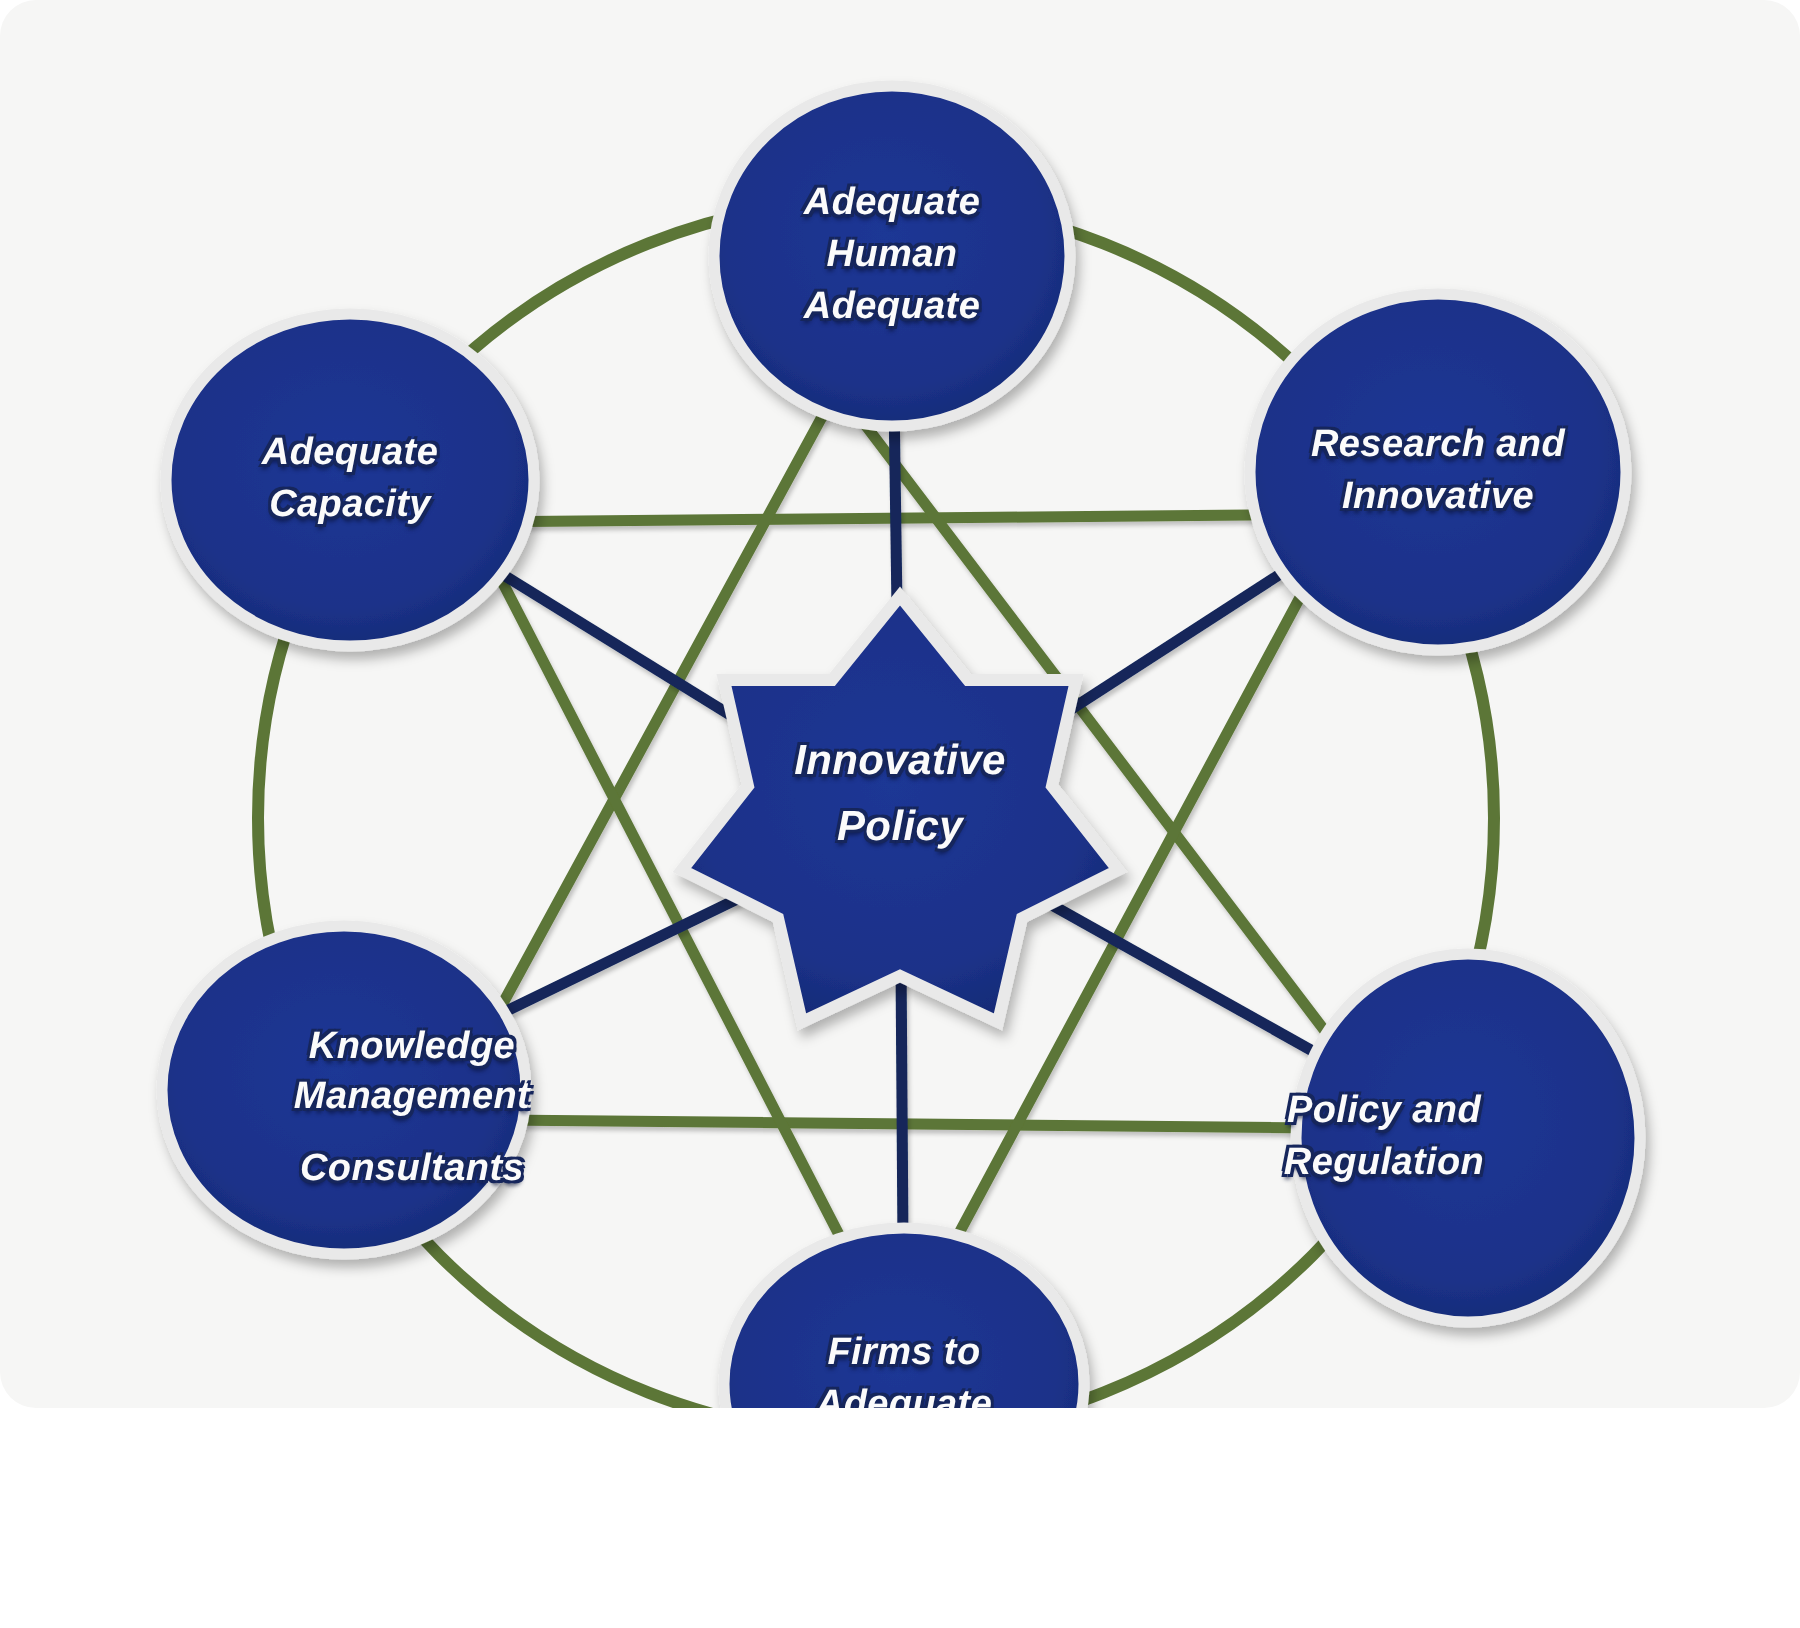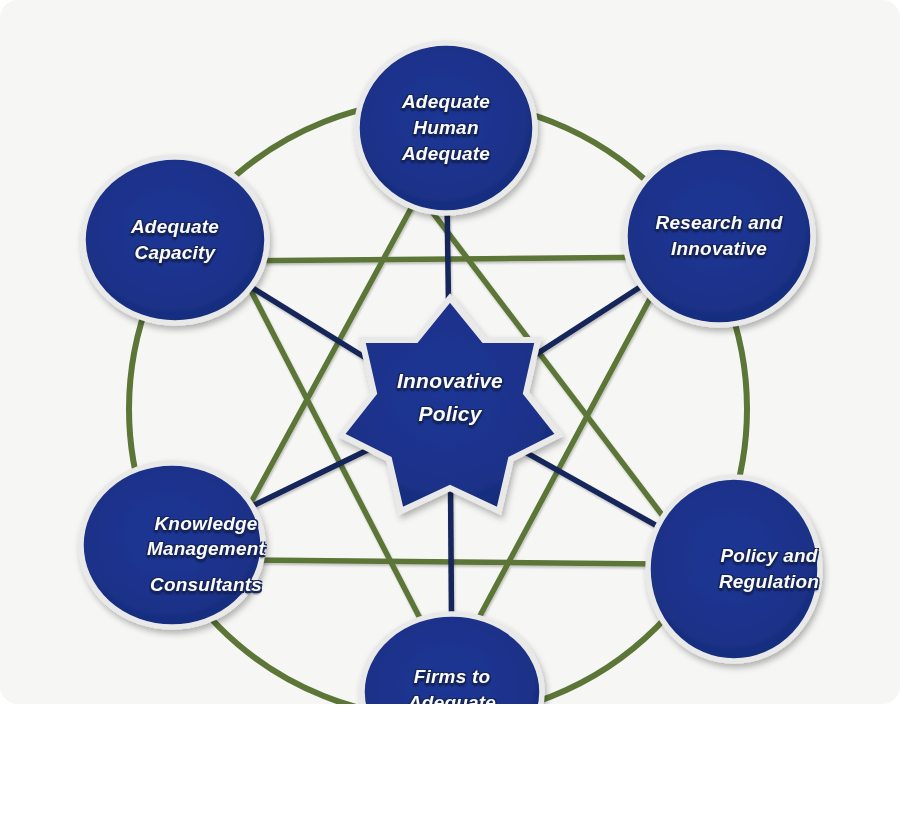--- a/index.html
+++ b/index.html
@@ -142,21 +142,21 @@
     <span>Research and</span>
     <span>Innovative</span>
   </div>
 
   <div class="label label-kmc" style="left:172px; top:554px;margin-left:34px;">
     <span>Knowledge</span>
     <span>Management</span>
     <span class="para-gap">Consultants</span>
   </div>
 
-  <div class="label" style="left:769px; top:569px;">
+  <div class="label" style="left:692px; top:569px;">
     <span>Policy and</span>
     <span>Regulation</span>
   </div>
 
   <div class="label" style="left:452px; top:690px;">
     <span>Firms to</span>
     <span>Adequate</span>
   </div>
 
   <div class="label label-center" style="left:450px; top:397px;">

